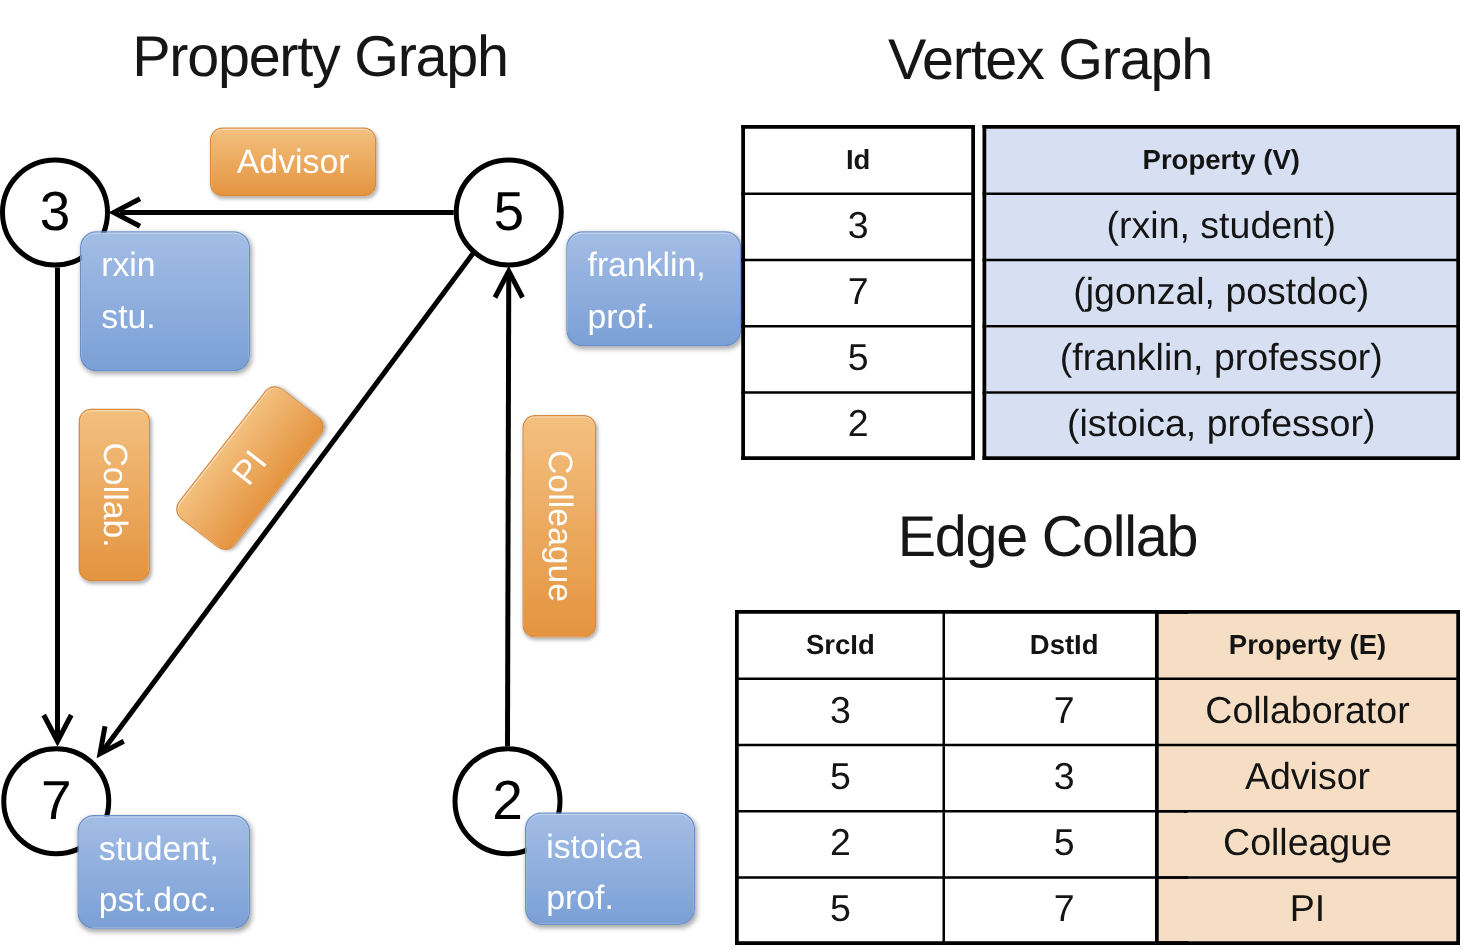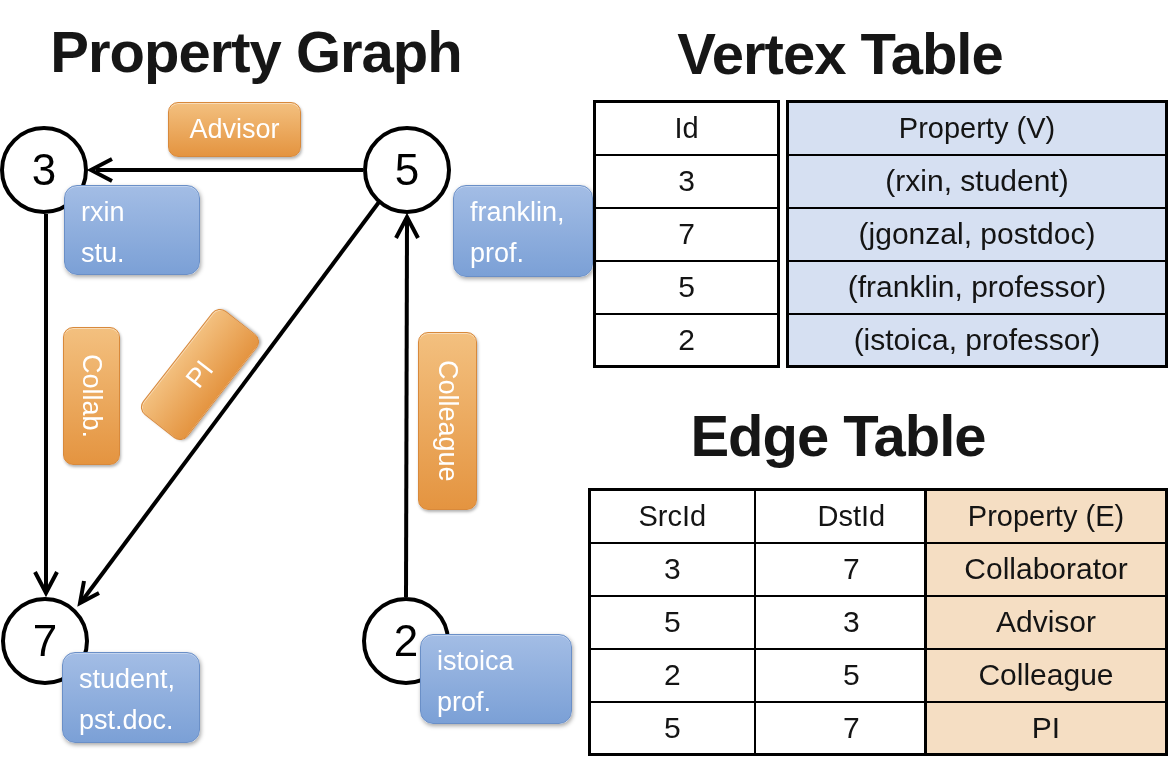--- a/index.html
+++ b/index.html
@@ -4,21 +4,21 @@
 <style>
   html,body{margin:0;padding:0;background:#fff;}
   .canvas{
     position:relative;width:1170px;height:760px;background:#fff;overflow:hidden;
     font-family:"Liberation Sans", sans-serif;color:#111;
     --orange-top:#F3C07F;--orange-bottom:#E49440;
     --blue-top:#A3BDE5;--blue-bottom:#7BA0D6;
     --vertex-cell-fill:#D6E0F2;--edge-cell-fill:#F5DEC3;
   }
   .big-title{
-    position:absolute;text-align:center;font-size:58px;font-weight:700;
+    position:absolute;text-align:center;font-size:46px;font-weight:400;
     color:#161616;letter-spacing:-1px;white-space:nowrap;
   }
   
   .node{
     position:absolute;width:88px;height:88px;box-sizing:border-box;
     border:4px solid #000;border-radius:50%;background:#fff;
     display:flex;align-items:center;justify-content:center;
     font-size:44px;color:#000;
   }
   
@@ -43,21 +43,21 @@
   
   table.tbl{
     position:absolute;border-collapse:collapse;table-layout:fixed;
     border:3px solid #000;font-size:30px;color:#141414;
   }
   table.tbl th,table.tbl td{
     border:2px solid #000;text-align:center;vertical-align:middle;
     padding:0 4px;overflow:hidden;white-space:nowrap;
   }
   table.tbl tr{height:53px;}
-  table.tbl th{font-size:29px;font-weight:normal;}
+  table.tbl th{font-size:22px;font-weight:bold;}
   table.vfill th,table.vfill td{background:var(--vertex-cell-fill,#D6E0F2);}
   table.efill th,table.efill td{background:var(--edge-cell-fill,#F5DEC3);}
   svg.edges{position:absolute;left:0;top:0;}
 </style>
 </head>
 <body>
 
 <div class="canvas" style="--orange-top: #F3C07F; --orange-bottom: #E49440; --blue-top: #A3BDE5; --blue-bottom: #7BA0D6; --vertex-cell-fill: #D6E0F2; --edge-cell-fill: #F5DEC3;">
 
   <div class="big-title" style="left:0;width:512px;top:18px;">Property Graph</div>
@@ -88,38 +88,38 @@
   </div>
   <div class="node" style="left:362px;top:597px;">
     <span>2</span>
   </div>
 
   <div class="elabel" style="left:168px;top:102px;width:133px;height:55px;">Advisor</div>
   <div class="elabel vert" style="left:63px;top:327px;width:57px;height:138px;">Collab.</div>
   <div class="elabel" style="left:134px;top:346px;width:132px;height:57px;transform:rotate(-52deg);">PI</div>
   <div class="elabel vert" style="left:418px;top:332px;width:59px;height:178px;">Colleague</div>
 
-  <div class="vbox" style="left:64px;top:185px;width:136px;height:90px;">
+  <div class="vbox" style="left:64px;top:185px;width:136px;height:112px;">
     <span>rxin</span>
     <span>stu.</span>
   </div>
   <div class="vbox" style="left:420px;top:185px;width:140px;height:92px;margin-left:33px;">
     <span>franklin,</span>
     <span>prof.</span>
   </div>
   <div class="vbox" style="left:62px;top:652px;width:138px;height:91px;">
     <span>student,</span>
     <span>pst.doc.</span>
   </div>
-  <div class="vbox" style="left:420px;top:634px;width:152px;height:90px;">
+  <div class="vbox" style="left:420px;top:650px;width:136px;height:90px;">
     <span>istoica</span>
     <span>prof.</span>
   </div>
 
-  <div class="big-title" style="left:640px;width:400px;top:20px;">Vertex Table</div>
+  <div class="big-title" style="left:640px;width:400px;top:20px;">Vertex Graph</div>
 
   <table class="tbl" style="left:593px;top:100px;width:187px;">
     <tbody>
         <tr>
           <th>Id</th>
         </tr>
     <tr>
           <td>3</td>
         </tr>
     <tr>
@@ -147,21 +147,21 @@
         </tr>
     <tr>
           <td>(franklin, professor)</td>
         </tr>
     <tr>
           <td>(istoica, professor)</td>
         </tr>
   </tbody>
     </table>
 
-  <div class="big-title" style="left:640px;width:396px;top:402px;">Edge Table</div>
+  <div class="big-title" style="left:640px;width:396px;top:402px;">Edge Collab</div>
 
   <table class="tbl" style="left:588px;top:488px;width:362px;">
     <colgroup>
         <col style="width:150px;">
         <col style="width:176px;">
       </colgroup>
     <tbody>
         <tr>
       <th>SrcId</th>
       <th>DstId</th>

